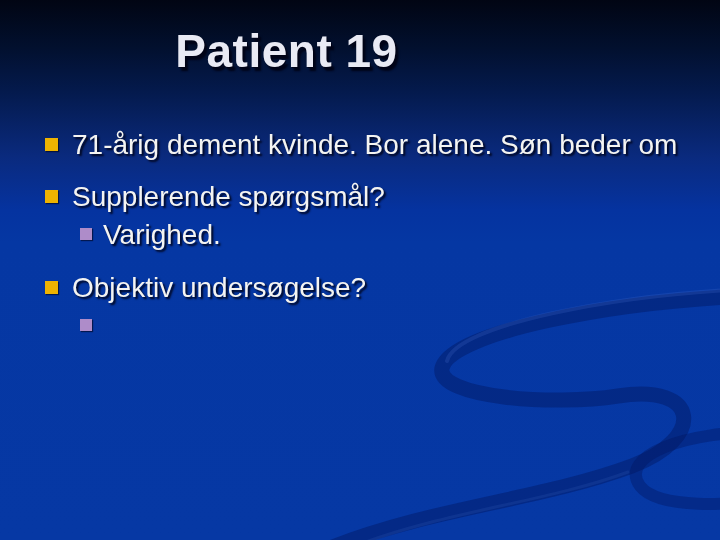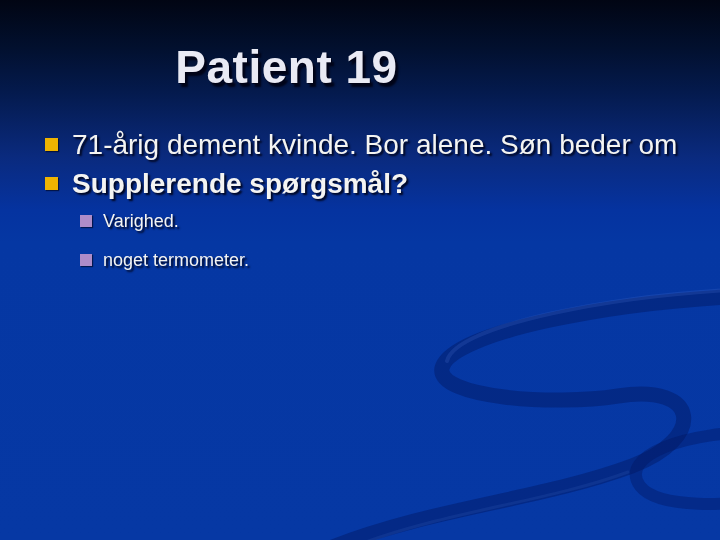--- a/index.html
+++ b/index.html
@@ -42,21 +42,21 @@
     position: absolute;
     left: 0;
     top: 0;
     width: 720px;
     height: 540px;
     pointer-events: none;
   }
 
   .title {
     position: absolute;
-    top: 40px;
+    top: 24px;
     left: 0;
     width: 573px;
     text-align: center;
     font-size: 46px;
     font-weight: bold;
     color: #e9eaf4;
     letter-spacing: 0.5px;
     text-shadow: 3px 4px 2px rgba(0, 3, 22, 0.95), 1px 1px 0 rgba(0, 3, 22, 0.9);
   }
 
@@ -79,25 +79,25 @@
   }
 
   .item.level1 {
     padding-left: 27px;
     font-size: 28px;
     line-height: 35px;
   }
 
   .item.level2 {
     padding-left: 58px;
-    font-size: 18px;
+    font-size: 28px;
     line-height: 37px;
   }
 
-  .item.l1-gap { margin-top: 4px; font-weight: bold; }
+  .item.l1-gap { margin-top: 17px; }
   .item.l2-gap { margin-top: 2px; }
 
   .bullet-sq {
     position: absolute;
     box-shadow: 1px 1px 1px rgba(0, 4, 26, 0.6);
   }
 
   .level1 > .bullet-sq {
     left: 0;
     top: 11px;
@@ -138,20 +138,23 @@
     <div class="item level1 l1-gap">
       <span class="bullet-sq"></span>
       <span class="line">Supplerende spørgsmål?</span>
     </div>
 
     <div class="item level2 l2-gap">
       <span class="bullet-sq"></span>
       <span class="line">Varighed.</span>
     </div>
 
+    <div class="item level1 l1-gap">
+      <span class="bullet-sq"></span>
+      <span class="line">Objektiv undersøgelse?</span>
+    </div>
 
     <div class="item level2 l2-gap">
       <span class="bullet-sq"></span>
-      <span class="line">noget termometer.</span>
     </div>
 
   </div>
 </div>
 
 </body></html>

